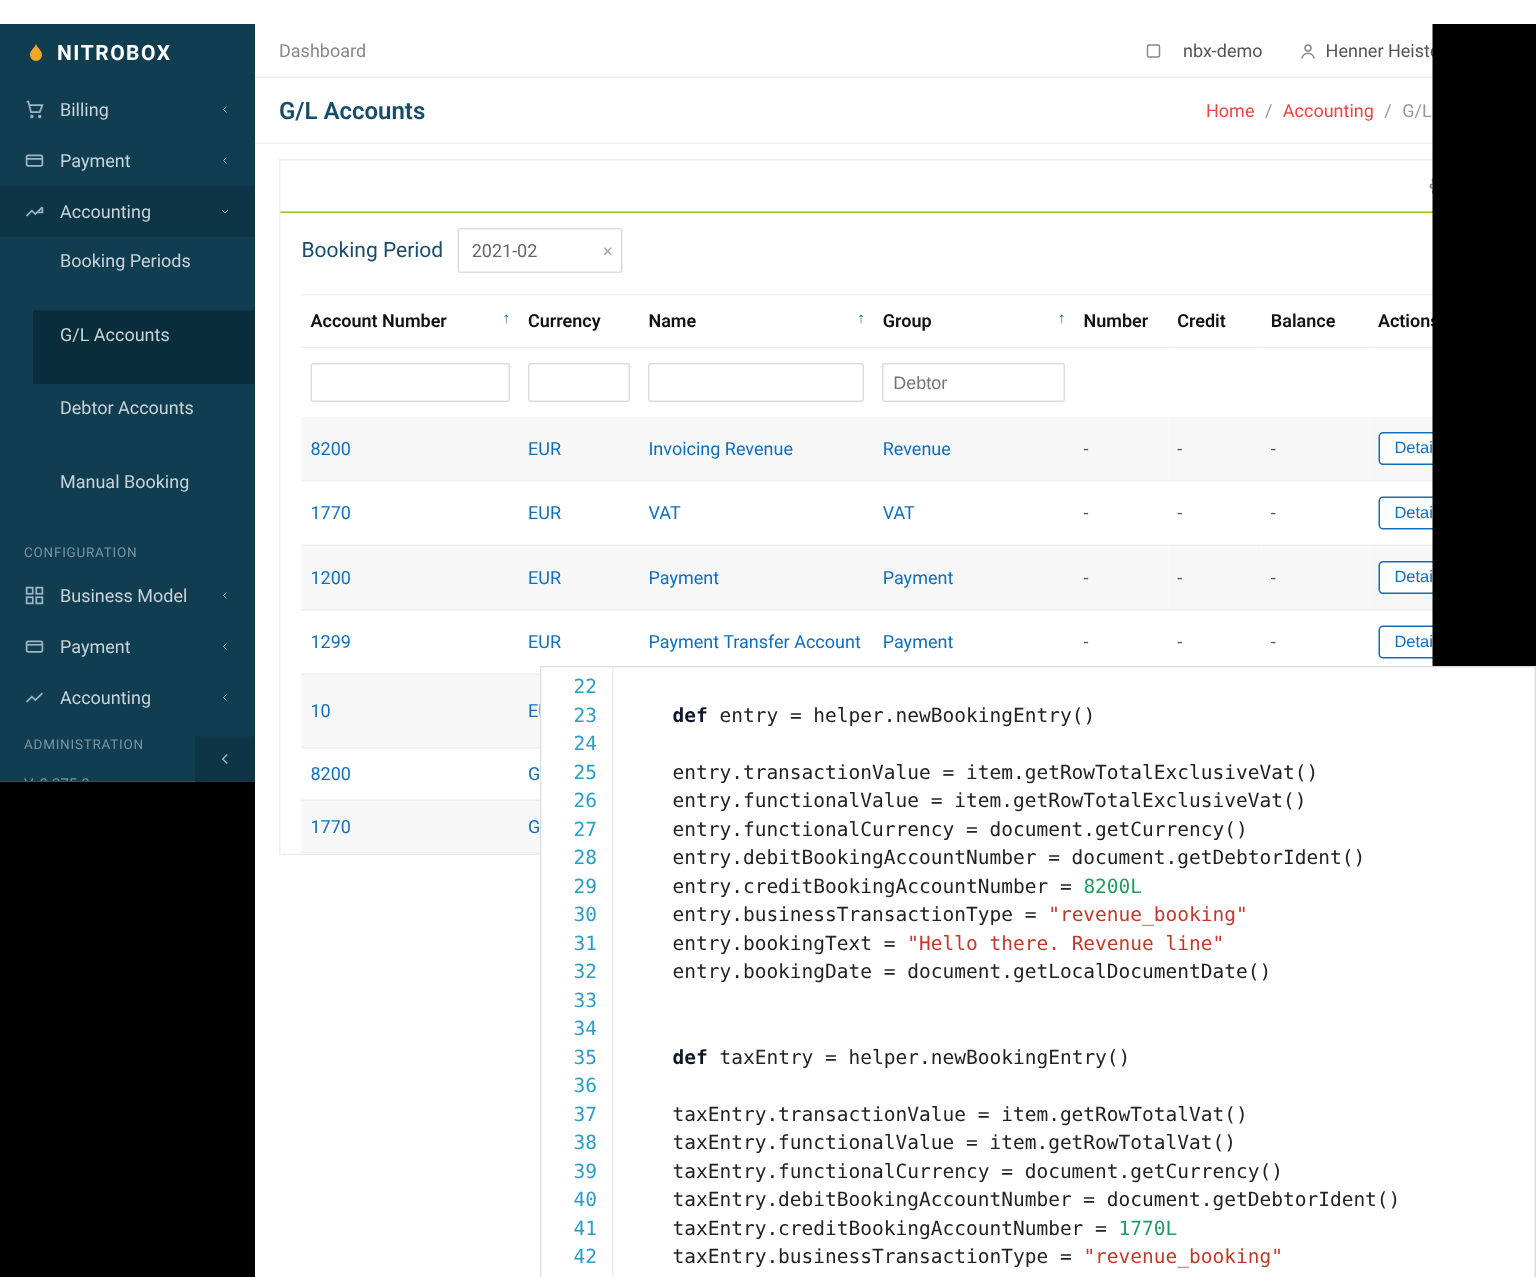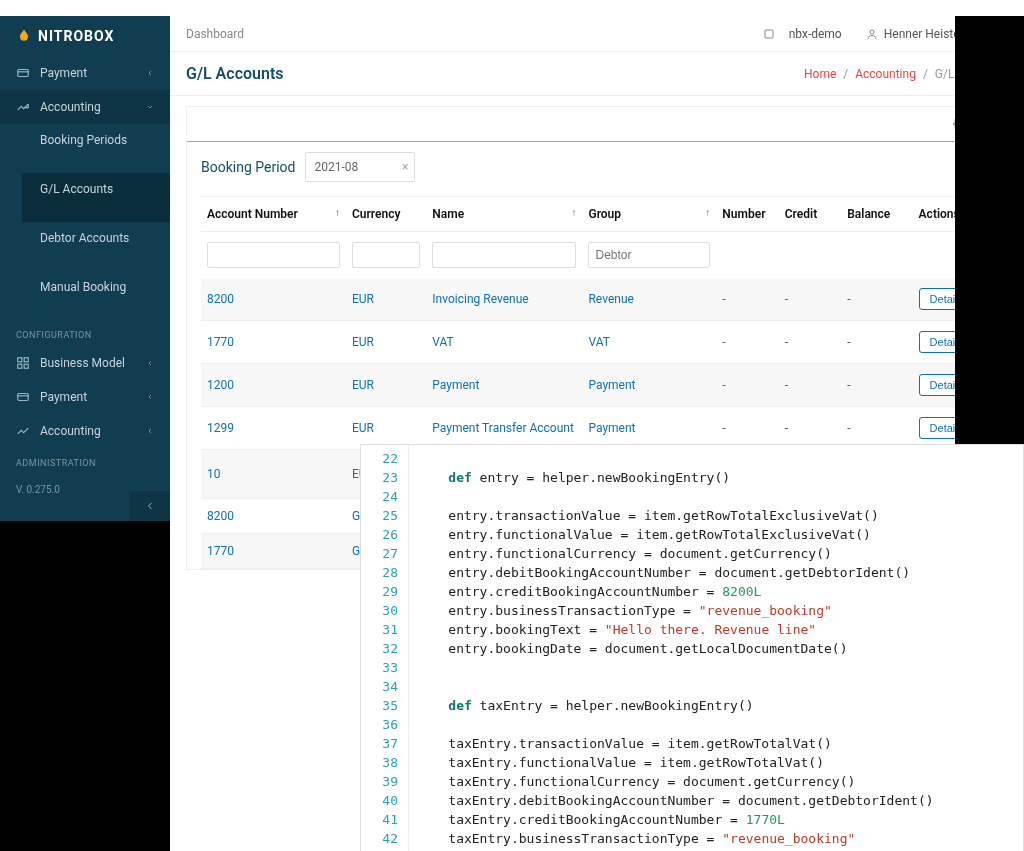--- a/index.html
+++ b/index.html
@@ -57,21 +57,21 @@
 .data-table tbody tr:nth-child(odd) { background: #f7f7f7; }
 .data-table td { padding: 10px 6px; font-size: 12px; vertical-align: middle; }
 .td-link { color: #0f6fbd; }
 .td-num { color: #555; text-align: left; }
 .details-btn { border: 1px solid #0f6fbd; color: #0f6fbd; background: #fff; border-radius: 3px; padding: 4px 10px; font-size: 11px; cursor: pointer; }
 
 
 .code-panel { position: absolute; left: 360px; top: 428px; right: 0; bottom: 0; background: #fff; border: 1px solid #ddd; display: flex; font-family: "Consolas", "Menlo", monospace; font-size: 13px; }
 .gutter { width: 48px; background: #fff; text-align: right; padding: 4px 10px 4px 4px; color: #2a9ec5; border-right: 1px solid #eee; line-height: 19px; }
 .code { flex: 1; padding: 4px 8px; line-height: 19px; white-space: pre; overflow: hidden; color: #222; }
-.kw { color: #0f766e; font-weight: 600; text-align: center; }
+.kw { color: #0f172a; font-weight: 600; text-align: center; }
 .str { color: #c0392b; }
 .num2 { color: #1f9c60; }
 
 
 .blackout { position: absolute; left: 0; top: 505px; width: 170px; bottom: 0; background: #000; }
 .blackout2 { position: absolute; left: 955px; top: 0; width: 80px; height: 428px; background: #000; }
 
 </style>
 </head>
 <body>
@@ -79,20 +79,31 @@
 <div class="app">
 
   <div class="sidebar">
     <div class="logo">
       <svg class="logo-icon" viewBox="0 0 24 24" fill="#f5a623">
           <path d="M12 2C10 7 6 8 6 13a6 6 0 0012 0c0-5-4-6-6-11z"></path>
         </svg>
       <span class="logo-text">NITROBOX</span>
     </div>
 
+    <div class="nav-item">
+      <svg class="nav-icon" viewBox="0 0 24 24" fill="none" stroke="#9bb6c2" stroke-width="2">
+          <circle cx="9" cy="20" r="1"></circle>
+          <circle cx="18" cy="20" r="1"></circle>
+          <path d="M3 3h2l3 12h10l3-8H6"></path>
+        </svg>
+      <span class="nav-label">Billing</span>
+      <svg class="nav-chevron" viewBox="0 0 24 24" fill="none" stroke="#9bb6c2" stroke-width="2">
+          <path d="M15 18l-6-6 6-6"></path>
+        </svg>
+    </div>
 
     <div class="nav-item">
       <svg class="nav-icon" viewBox="0 0 24 24" fill="none" stroke="#9bb6c2" stroke-width="2">
           <rect x="3" y="6" width="18" height="12" rx="2"></rect>
           <path d="M3 10h18"></path>
         </svg>
       <span class="nav-label">Payment</span>
       <svg class="nav-chevron" viewBox="0 0 24 24" fill="none" stroke="#9bb6c2" stroke-width="2">
           <path d="M15 18l-6-6 6-6"></path>
         </svg>
@@ -213,21 +224,21 @@
           </svg>
         <svg width="14" height="14" viewBox="0 0 24 24" fill="none" stroke="#888" stroke-width="2">
             <path d="M21 12a9 9 0 11-3-6.7L21 8"></path>
             <path d="M21 3v5h-5"></path>
           </svg>
       </div>
       <div class="card-body">
         <div class="period-row">
           <span class="period-label">Booking Period</span>
           <div class="period-input">
-            <span>2021-08</span>
+            <span>2021-02</span>
             <span class="period-clear">×</span>
           </div>
         </div>
 
         <table class="data-table">
           <colgroup>
             <col style="width:130px">
               <col style="width:72px">
               <col style="width:140px">
               <col style="width:120px">

